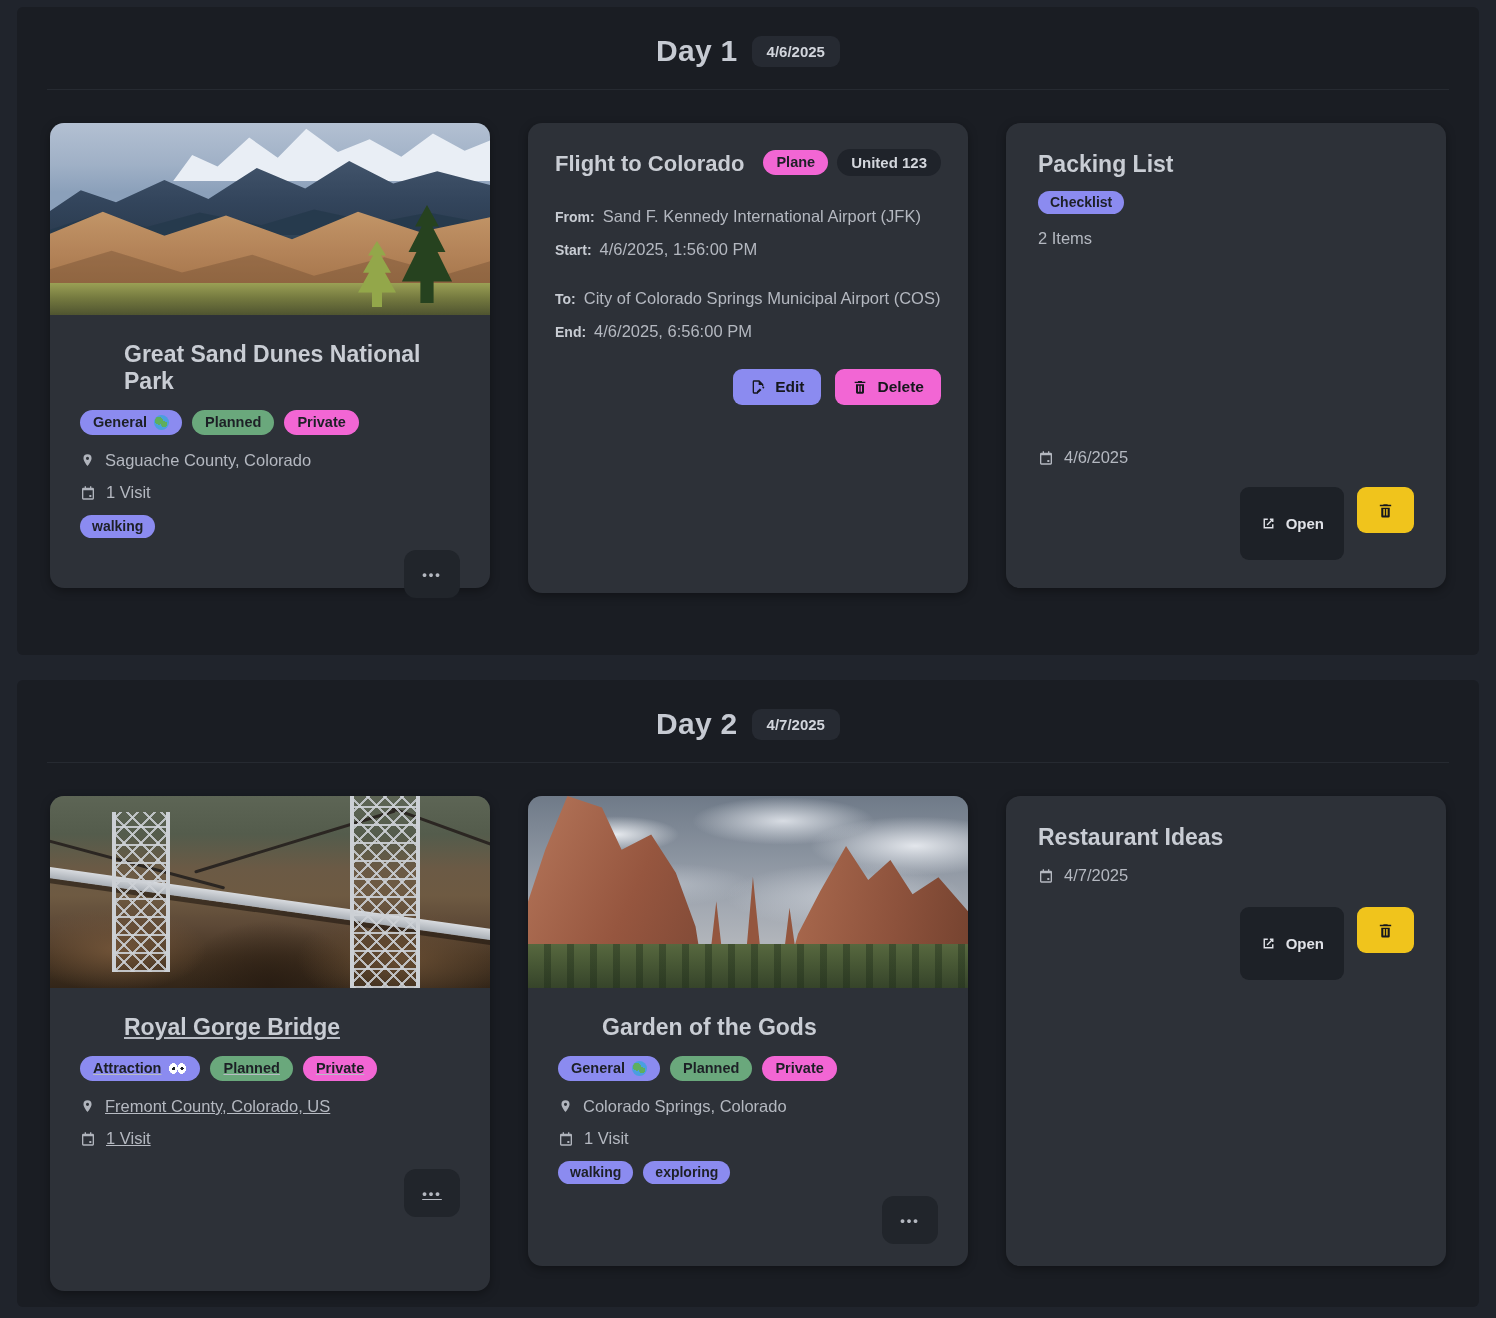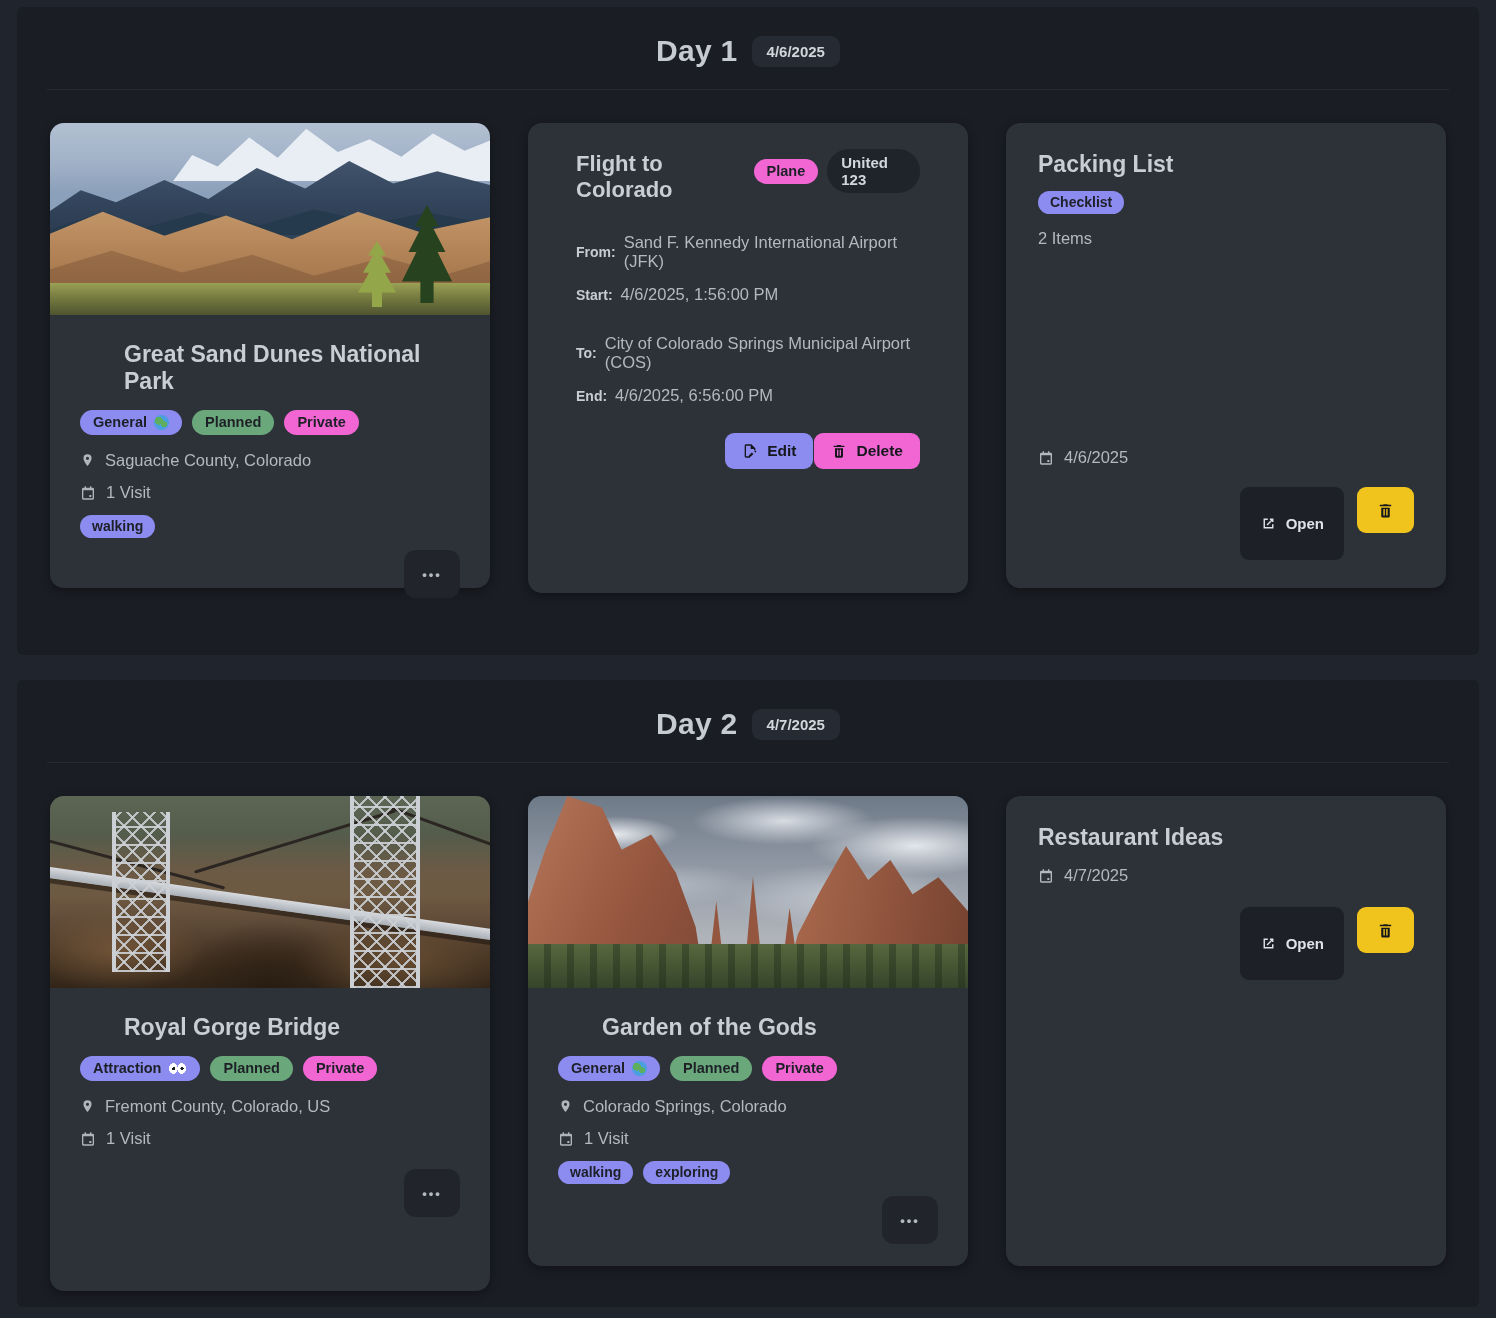--- a/index.html
+++ b/index.html
@@ -30,23 +30,23 @@
   .cards {
     display:grid; grid-template-columns:repeat(3,1fr); gap:38px;
     padding:33px; align-items:start;
   }
   .card {
     background:#2d3138; border-radius:14px;
     box-shadow:0 3px 10px rgba(0,0,0,.35);
     display:flex; flex-direction:column;
   }
   .card-dunes  { height:465px; }
-  .card-flight { height:470px; padding:26px 48px; }
+  .card-flight { height:470px; padding:26px 27px; }
   .card-pack   { height:465px; padding:28px 32px; }
-  .card-gorge  { height:495px; }
+  .card-gorge  { height:495px;text-decoration:underline; }
   .card-garden { height:470px; }
   .card-note   { height:470px; padding:28px 32px; }
 
   
   .ph { position:relative; height:192px; border-radius:14px 14px 0 0; overflow:hidden; flex:none; }
   .place-body { padding:26px 30px 24px; display:flex; flex-direction:column; flex:1; }
   .place-title { font-size:23px; font-weight:700; color:#c9cdd4; margin-bottom:15px;margin-left:44px; }
   .tag-row { display:flex; gap:10px; margin-bottom:16px; flex-wrap:wrap; }
   .pill {
     display:inline-flex; align-items:center; gap:7px;
@@ -90,21 +90,21 @@
   .flight-badges { display:flex; gap:9px; align-items:center; }
   .chip-dark {
     background:#1f232a; color:#d3d6dc; font-size:15px; font-weight:600;
     border-radius:999px; padding:5px 14px;
   }
   .fl-row { display:flex; align-items:center; gap:8px; }
   .fl-label { font-size:14px; font-weight:700; color:#c8ccd3; flex:none; }
   .fl-value { font-size:16.5px; color:#b4b8c0; }
   .fl-row.mt-lg { margin-top:30px; }
   .fl-row.mt-sm { margin-top:14px; }
-  .flight-actions { display:flex; justify-content:flex-end; gap:1px; margin-top:28px; }
+  .flight-actions { display:flex; justify-content:flex-end; gap:14px; margin-top:28px; }
   .btn {
     display:inline-flex; align-items:center; gap:9px; border:none; cursor:pointer;
     border-radius:9px; font-family:inherit; font-weight:700;
   }
   .btn-edit   { background:#8b8bf0; color:#15171c; font-size:15.5px; padding:9px 17px; }
   .btn-delete { background:#f266d4; color:#15171c; font-size:15.5px; padding:9px 17px; }
 
   
   .side-title { font-size:23px; font-weight:700; color:#c9cdd4; margin-bottom:13px; }
   .side-badge-row { margin-bottom:15px; }

